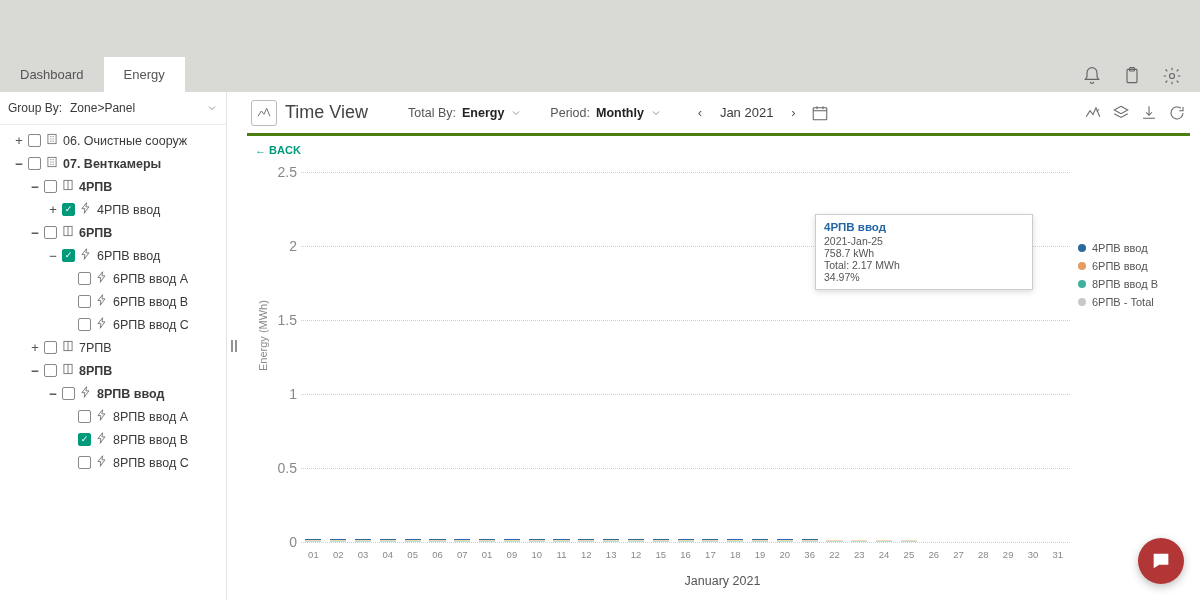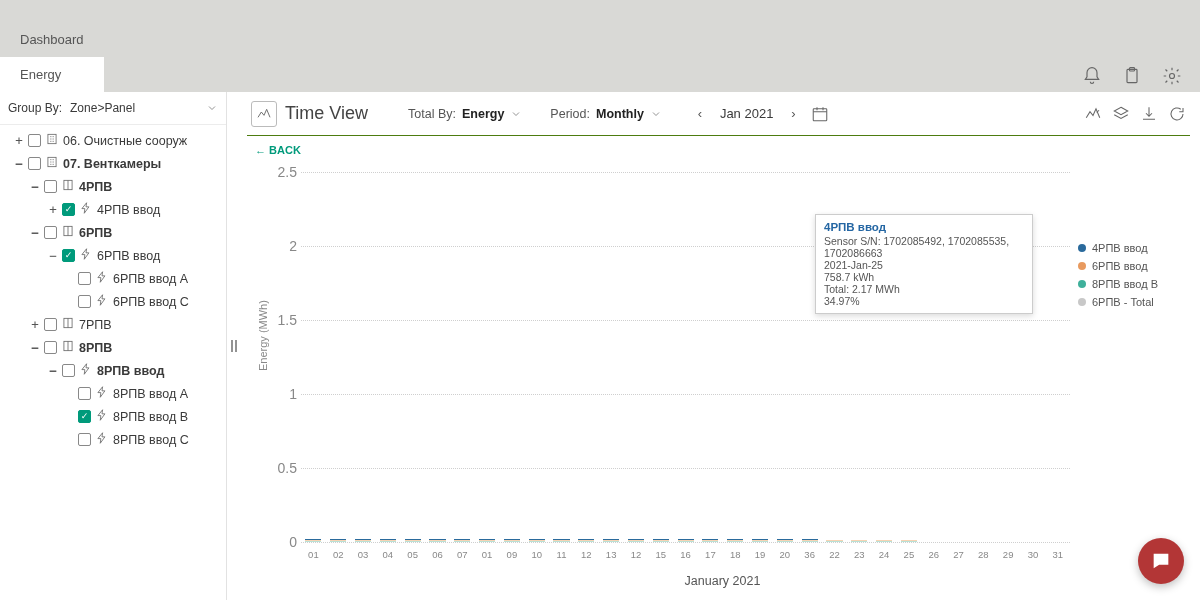--- a/index.html
+++ b/index.html
@@ -1,18 +1,18 @@
 <!DOCTYPE html>
 <html><head>
 <meta charset="utf-8">
 <style>
 * { box-sizing: border-box; margin: 0; padding: 0; }
 body { font-family: -apple-system, BlinkMacSystemFont, "Segoe UI", Arial, sans-serif; background: #d9d9d6; width: 1200px; height: 600px; overflow: hidden; position: relative; font-size: 13px; color: #3a3a3a; }
 .topbar { position: absolute; top: 0; left: 0; right: 0; height: 92px; background: #d9d9d6; }
-.tabs { position: absolute; left: 0; bottom: 0; display: flex; flex-direction: column; }
+.tabs { position: absolute; left: 0; bottom: 0; display: flex; }
 .tab { padding: 10px 20px; cursor: pointer; color: #555; }
 .tab.active { background: #fff; }
 .topicons { position: absolute; right: 18px; bottom: 6px; display: flex; gap: 20px; align-items: center; }
 .icon-stroke { stroke: #666; fill: none; stroke-width: 1.4; }
 .icon-btn { width: 20px; height: 20px; cursor: pointer; }
 .mainrow { position: absolute; top: 92px; left: 0; right: 0; bottom: 0; display: flex; background: #fff; }
 .sidebar { width: 227px; border-right: 1px solid #e2e2e2; display: flex; flex-direction: column; background: #fff;}
 .groupby { display: flex; align-items: center; padding: 6px 8px; border-bottom: 1px solid #ececec; gap: 6px; font-size: 12px;}
 .groupby-value { flex:1; padding: 3px 2px;}
 .chev-down { width:12px;height:12px; }
@@ -23,21 +23,21 @@
 .chk { width: 13px; height: 13px; border: 1px solid #888; border-radius: 2px; display: inline-flex; align-items:center; justify-content:center; background:#fff; cursor:pointer;}
 .chk.checked { background: #009a7b; border-color:#009a7b; }
 .chk.checked::after { content:"✓"; color:#fff; font-size:9px; line-height:1;}
 .ti { width:14px; height:14px; color:#888; }
 .ind1 { padding-left: 14px; }
 .ind2 { padding-left: 30px; }
 .ind3 { padding-left: 48px; }
 .ind4 { padding-left: 64px; }
 .collapse-handle { width: 14px; display:flex; align-items:center; justify-content:center; color:#999; cursor:pointer; align-self:center;}
 .content { flex: 1; position: relative; background: #fff; padding: 0 10px 0 6px;}
-.toolbar { display:flex; align-items:center; gap:10px; padding:8px 4px; border-bottom:1px solid #4d7c0f; height:44px;}
+.toolbar { display:flex; align-items:center; gap:10px; padding:8px 4px; border-bottom:3px solid #4d7c0f; height:44px;}
 .tv-title { display:flex; align-items:center; gap:8px; font-size:18px; font-weight:500; color:#444;}
 .tv-icon { width:26px;height:26px;border:1px solid #bbb; border-radius:3px; display:flex;align-items:center;justify-content:center;}
 .tseg { display:flex; align-items:center; gap:6px; color:#555; font-size:12.5px;}
 .tseg b { font-weight:600; color:#222;}
 .tb-spacer { flex:1; }
 .periodnav { display:flex; align-items:center; gap:12px;}
 .periodnav .nav { width:16px; text-align:center; cursor:pointer; color:#555;}
 .tb-icon { width:18px; height:18px; cursor:pointer;}
 .back { color:#009a7b; font-size:11px; font-weight:600; padding:8px 0 0 8px; cursor:pointer;}
 .chartwrap { position:absolute; left:14px; right:10px; top:70px; bottom:8px;}
@@ -148,20 +148,28 @@
             </svg></span>
   <span>6РПВ ввод</span>
         </div>
         <div class="tree-row ind4">
           <span class="tog"></span>
   <span class="chk"></span>
   <span><svg class="ti icon-stroke" viewBox="0 0 24 24">
               <path d="M13 3L5 13h5l-1 8 8-11h-5l1-7z"></path>
             </svg></span>
   <span>6РПВ ввод A</span>
+        </div>
+        <div class="tree-row ind4">
+          <span class="tog"></span>
+  <span class="chk"></span>
+  <span><svg class="ti icon-stroke" viewBox="0 0 24 24">
+              <path d="M13 3L5 13h5l-1 8 8-11h-5l1-7z"></path>
+            </svg></span>
+  <span>6РПВ ввод B</span>
         </div>
         <div class="tree-row ind4">
           <span class="tog"></span>
   <span class="chk"></span>
   <span><svg class="ti icon-stroke" viewBox="0 0 24 24">
               <path d="M13 3L5 13h5l-1 8 8-11h-5l1-7z"></path>
             </svg></span>
   <span>6РПВ ввод C</span>
         </div>
         <div class="tree-row ind2">
@@ -536,21 +544,20 @@
           </div>
           <div class="legend-item">
             <span class="legend-dot" style="background:#c8c8c8"></span>
             <span>6РПВ - Total</span>
           </div>
         </div>
 
 
       <div class="tooltip" style="left:560px; top:52px;" id="tooltip">
           <h>4РПВ ввод</h>
-          <div>Sensor S/N: 1702085492, 1702085535, 1702086663</div>
           <div>2021-Jan-25</div>
           <div>758.7 kWh</div>
           <div>Total: 2.17 MWh</div>
           <div>34.97%</div>
         </div>
     </div>
   </div>
 </div>
 
 <div class="chatbtn">

